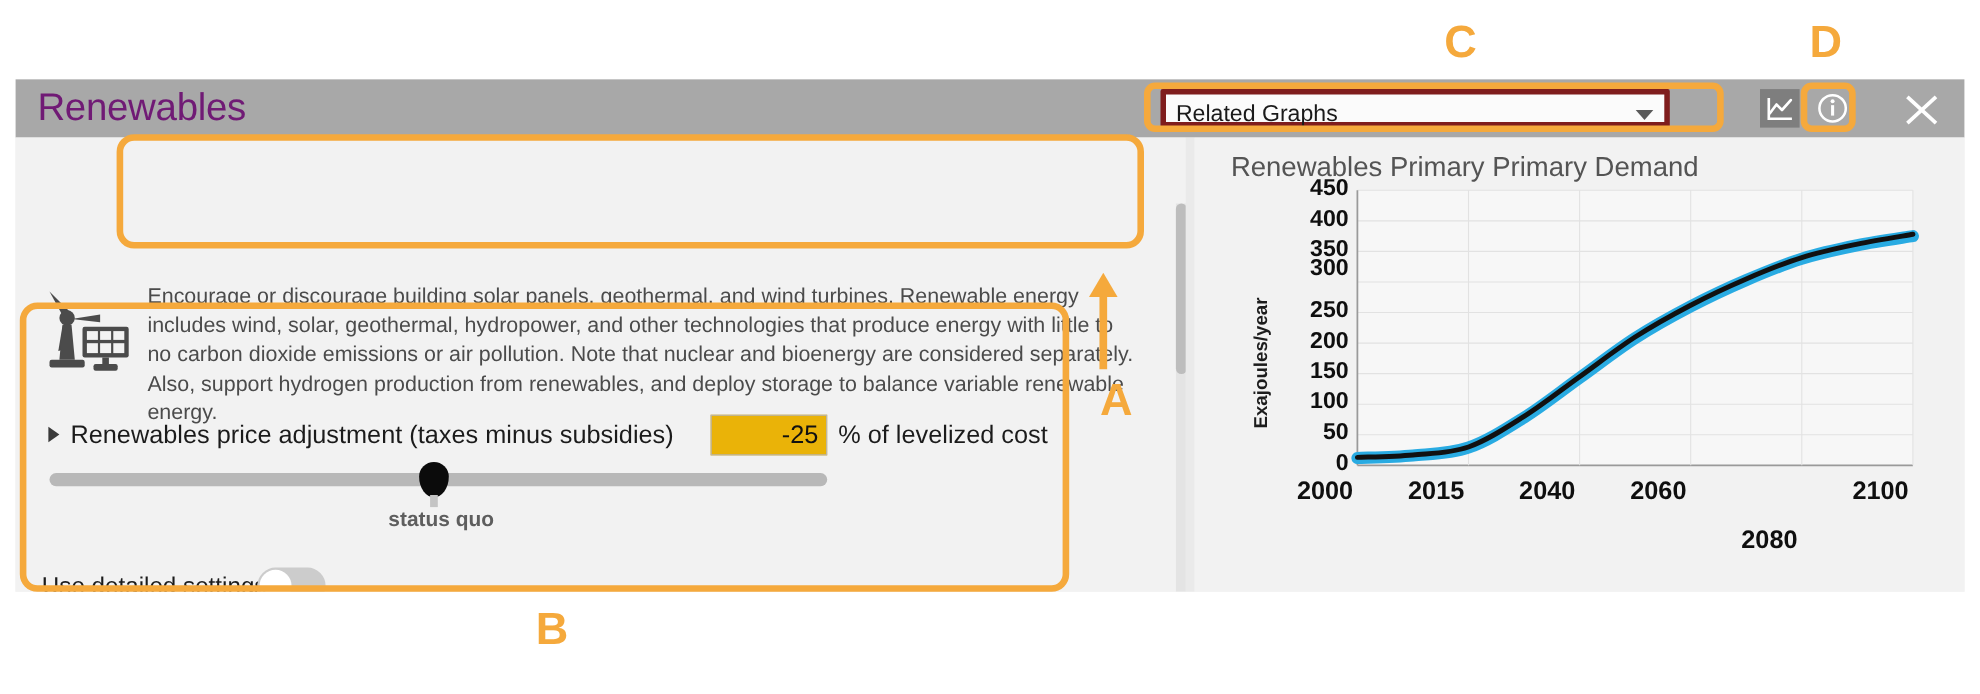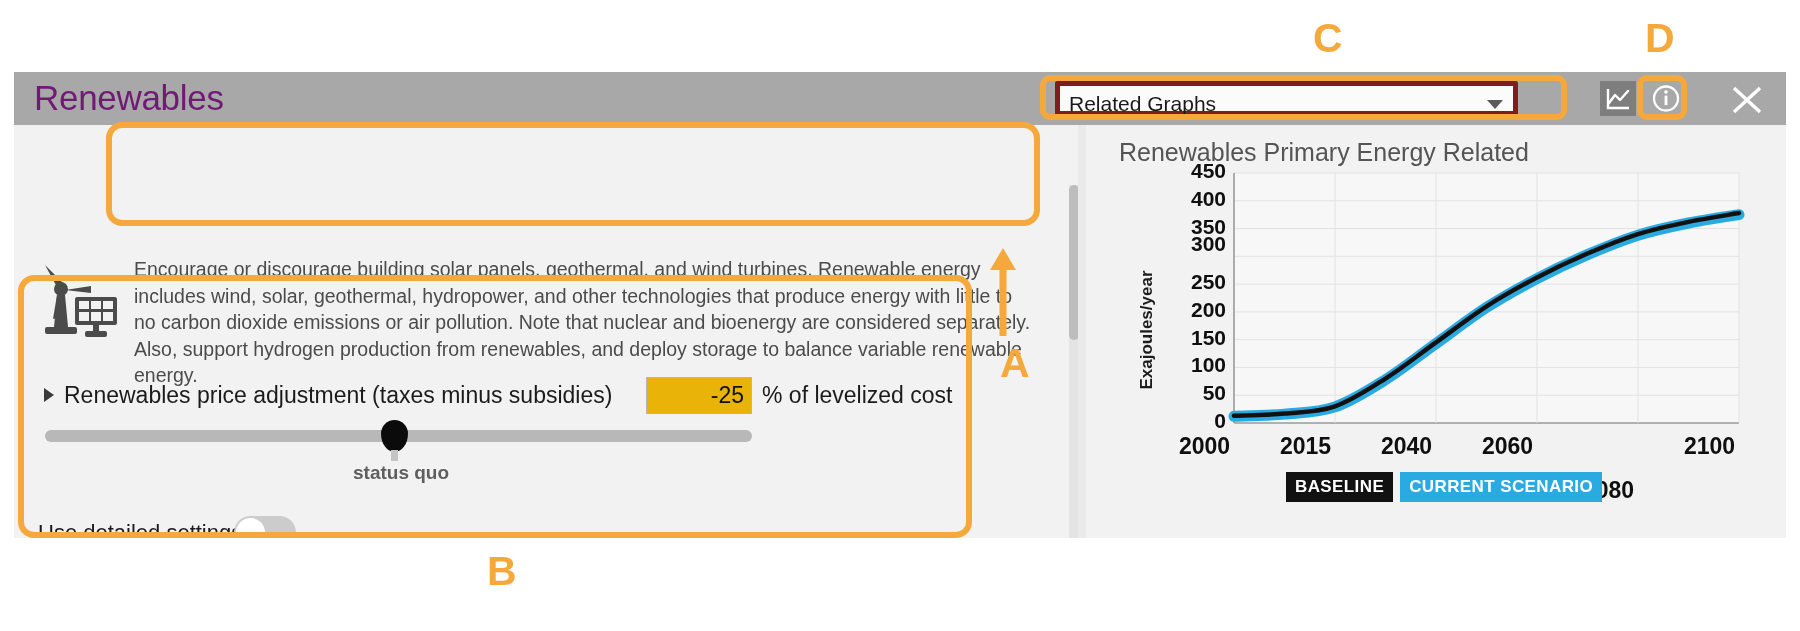--- a/index.html
+++ b/index.html
@@ -368,21 +368,21 @@
           <div id="detailed-toggle-knob"></div>
         </div>
       </div>
 
     </div>
 
     <div id="divider"></div>
 
     <div id="right-col">
       <div id="chart-area">
-        <div id="chart-title">Renewables Primary Energy Related</div>
+        <div id="chart-title">Renewables Primary Primary Demand</div>
         <div id="ylabel">Exajoules/year</div>
         <div id="ytick-holder">
             <div class="ytick" style="left: 68px; top: 284px;">0</div>
             <div class="ytick" style="left: 68px; top: 256.222px;">50</div>
             <div class="ytick" style="left: 68px; top: 228.444px;">100</div>
             <div class="ytick" style="left: 68px; top: 200.667px;">150</div>
             <div class="ytick" style="left: 68px; top: 172.889px;">200</div>
             <div class="ytick" style="left: 68px; top: 145.111px;">250</div>
             <div class="ytick" style="left: 68px; top: 107px;">300</div>
             <div class="ytick" style="left: 68px; top: 89.5556px;">350</div>
@@ -411,24 +411,20 @@
             <line x1="148" y1="48" x2="653" y2="48" stroke="#e2e2e2" stroke-width="1"></line>
             <line x1="148" y1="48" x2="148" y2="298" stroke="#9a9a9a" stroke-width="1.6"></line>
             <line x1="249" y1="48" x2="249" y2="298" stroke="#e2e2e2" stroke-width="1"></line>
             <line x1="350" y1="48" x2="350" y2="298" stroke="#e2e2e2" stroke-width="1"></line>
             <line x1="451" y1="48" x2="451" y2="298" stroke="#e2e2e2" stroke-width="1"></line>
             <line x1="552" y1="48" x2="552" y2="298" stroke="#e2e2e2" stroke-width="1"></line>
             <line x1="653" y1="48" x2="653" y2="298" stroke="#e2e2e2" stroke-width="1"></line>
             <path d="M 148 291.3333333333333 C 156.41666666666666 290.96296296296293, 181.66666666666666 290.68518518518516, 198.5 289.1111111111111 C 215.33333333333334 287.537037037037, 232.16666666666666 287.6296296296297, 249 281.8888888888889 C 265.8333333333333 276.14814814814815, 282.6666666666667 265.22222222222223, 299.5 254.66666666666666 C 316.3333333333333 244.1111111111111, 333.1666666666667 230.59259259259258, 350 218.55555555555554 C 366.8333333333333 206.5185185185185, 383.6666666666667 193.27777777777777, 400.5 182.44444444444446 C 417.3333333333333 171.61111111111114, 434.1666666666667 162.35185185185188, 451 153.55555555555557 C 467.8333333333333 144.75925925925927, 484.6666666666667 136.88888888888889, 501.5 129.66666666666666 C 518.3333333333334 122.44444444444443, 535.1666666666666 115.5, 552 110.22222222222223 C 568.8333333333334 104.94444444444446, 585.6666666666666 101.42592592592592, 602.5 98 C 619.3333333333334 94.57407407407408, 644.5833333333334 91.05555555555554, 653 89.66666666666666" fill="none" stroke="#29ABE2" stroke-width="11" stroke-linecap="round" stroke-linejoin="round"></path>
             <path d="M 148 290.77777777777777 C 156.41666666666666 290.4074074074074, 181.66666666666666 290.1296296296296, 198.5 288.55555555555554 C 215.33333333333334 286.98148148148147, 232.16666666666666 287.16666666666663, 249 281.3333333333333 C 265.8333333333333 275.5, 282.6666666666667 264.2037037037037, 299.5 253.55555555555554 C 316.3333333333333 242.9074074074074, 333.1666666666667 229.4814814814815, 350 217.44444444444446 C 366.8333333333333 205.40740740740742, 383.6666666666667 192.16666666666666, 400.5 181.33333333333331 C 417.3333333333333 170.49999999999997, 434.1666666666667 161.24074074074076, 451 152.44444444444446 C 467.8333333333333 143.64814814814815, 484.6666666666667 135.77777777777777, 501.5 128.55555555555554 C 518.3333333333334 121.33333333333331, 535.1666666666666 114.38888888888889, 552 109.11111111111111 C 568.8333333333334 103.83333333333334, 585.6666666666666 100.4074074074074, 602.5 96.88888888888889 C 619.3333333333334 93.37037037037037, 644.5833333333334 89.48148148148148, 653 88" fill="none" stroke="#111111" stroke-width="4.5" stroke-linecap="round" stroke-linejoin="round"></path>
           </svg>
-        <div id="legend">
-            <div class="legend-chip" style="background: rgb(17, 17, 17); color: rgb(255, 255, 255);">BASELINE</div>
-            <div class="legend-chip" style="background: rgb(41, 171, 226); color: rgb(255, 255, 255);">CURRENT SCENARIO</div>
-          </div>
       </div>
     </div>
   </div>
 
   <div class="anno anno-box" style="left:106px; top:122px; width:934px; height:104px;"></div>
 
   <svg class="anno" style="left:988px; top:248px; width:30px; height:88px;" viewBox="0 0 30 88">
     <line x1="15" y1="88" x2="15" y2="16" stroke="#F5A93C" stroke-width="7"></line>
     <polygon points="15,0 28,22 2,22" fill="#F5A93C"></polygon>
   </svg>

